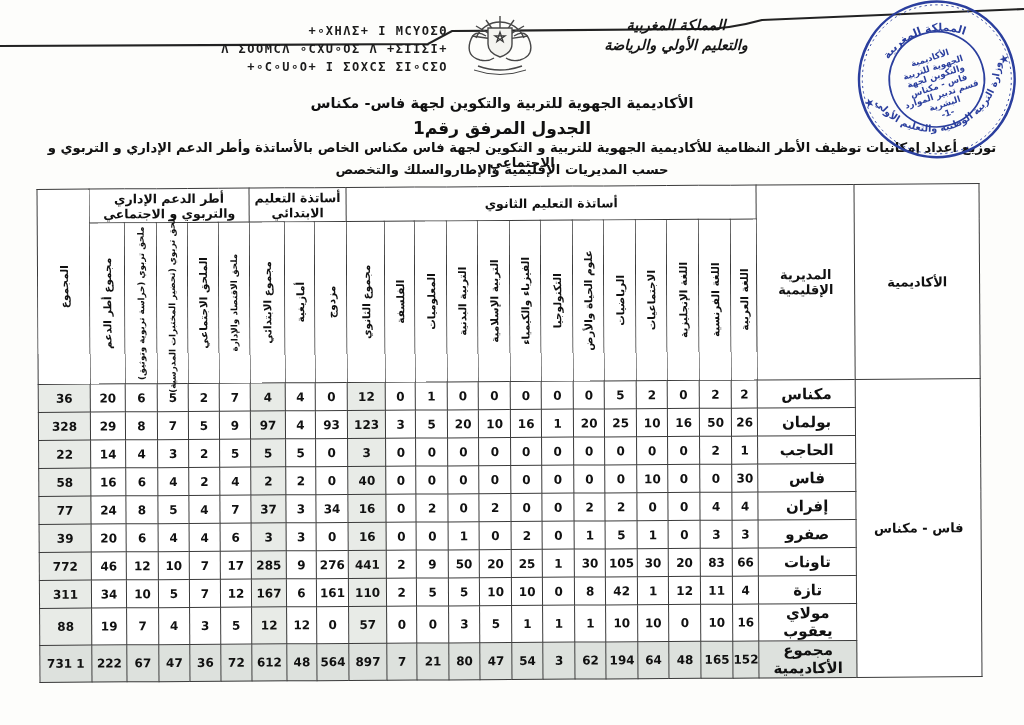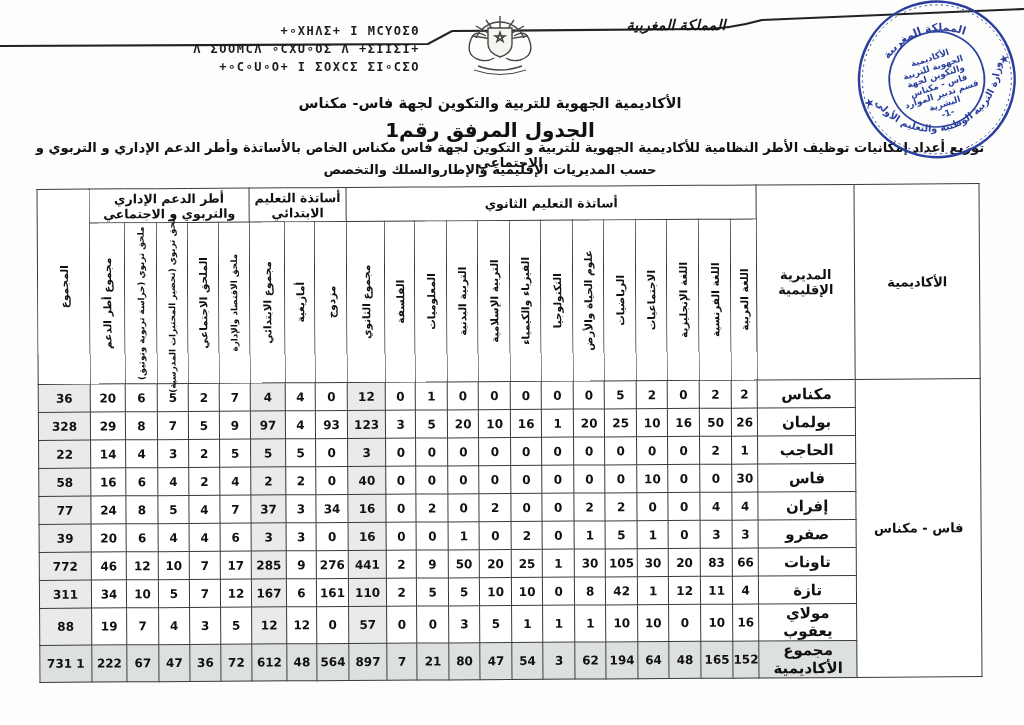--- a/index.html
+++ b/index.html
@@ -2,30 +2,30 @@
 <html><head>
 <meta charset="utf-8">
 <style>
   html,body{margin:0;padding:0;}
   body{width:1024px;height:725px;background:#fff;overflow:hidden;
        font-family:"DejaVu Sans",sans-serif;position:relative;}
   .page{position:absolute;inset:0;background:#fdfdfb;}
 
   
   .scanline{position:absolute;left:0;top:0;width:1024px;height:60px;pointer-events:none;}
-  .tifinagh{position:absolute;left:84px;top:22px;width:336px;text-align:right;
+  .tifinagh{position:absolute;left:112px;top:22px;width:336px;text-align:right;
             font-family:"DejaVu Sans Mono",monospace;font-size:12px;font-weight:bold;
             letter-spacing:1.5px;line-height:18px;color:#1c1c1c;}
   .emblem{position:absolute;left:448px;top:10px;width:104px;height:66px;}
   .ministry{position:absolute;left:556px;top:16px;width:240px;text-align:center;direction:rtl;
             font-size:14.5px;font-weight:bold;font-style:italic;line-height:19.5px;color:#151515;}
 
-  .title{position:absolute;left:0;width:980px;text-align:center;direction:rtl;color:#111;font-weight:bold;}
+  .title{position:absolute;left:0;width:980px;text-align:center;direction:rtl;color:#111;font-weight:bold;padding-left:12px;}
   .t1{top:95px;font-size:14.5px;}
-  .t2{top:118px;font-size:20px;}
+  .t2{top:118px;font-size:17px;}
   .t3{top:140px;font-size:13.2px;left:4px;width:1012px;}
   .t4{top:162px;font-size:13.2px;}
 
   
   .stamp{position:absolute;left:858px;top:-2px;width:162px;height:176px;
          transform:rotate(-18deg);color:#2b3f9e;}
   .stamp svg{position:absolute;inset:0;}
   .stamp-center{position:absolute;left:50%;top:50%;transform:translate(-50%,-50%);
                 width:100px;text-align:center;direction:rtl;font-size:8.6px;font-weight:bold;
                 line-height:9.6px;color:#2b3f9e;}
@@ -69,20 +69,21 @@
       <path d="M52,22 l3.2,9.8 l-8.4,-6 h10.4 l-8.4,6 z" stroke="#3a3a3a" stroke-width="1.2"></path>
       <path d="M38,26 q-12,-8 -16,6 q-4,14 10,18 q8,2 14,-2"></path>
       <path d="M66,26 q12,-8 16,6 q4,14 -10,18 q-8,2 -14,-2"></path>
       <path d="M30,56 q22,8 44,0"></path>
       <path d="M26,60 q26,9 52,0" stroke-width="1"></path>
     </g>
   </svg>
 
   <div class="ministry">
     <div>المملكة المغربية</div>
+    <div>والتعليم الأولي والرياضة</div>
   </div>
 
   <div class="title t1">الأكاديمية الجهوية للتربية والتكوين لجهة فاس- مكناس</div>
   <div class="title t2">الجدول المرفق رقم1</div>
   <div class="title t3">توزيع أعداد إمكانيات توظيف الأطر النظامية للأكاديمية الجهوية للتربية و التكوين لجهة فاس مكناس الخاص بالأساتذة وأطر الدعم الإداري و التربوي و الاجتماعي</div>
   <div class="title t4">حسب المديريات الإقليمية والإطاروالسلك والتخصص</div>
 
   <div class="stamp">
     <svg viewBox="0 0 150 150">
       <defs>

